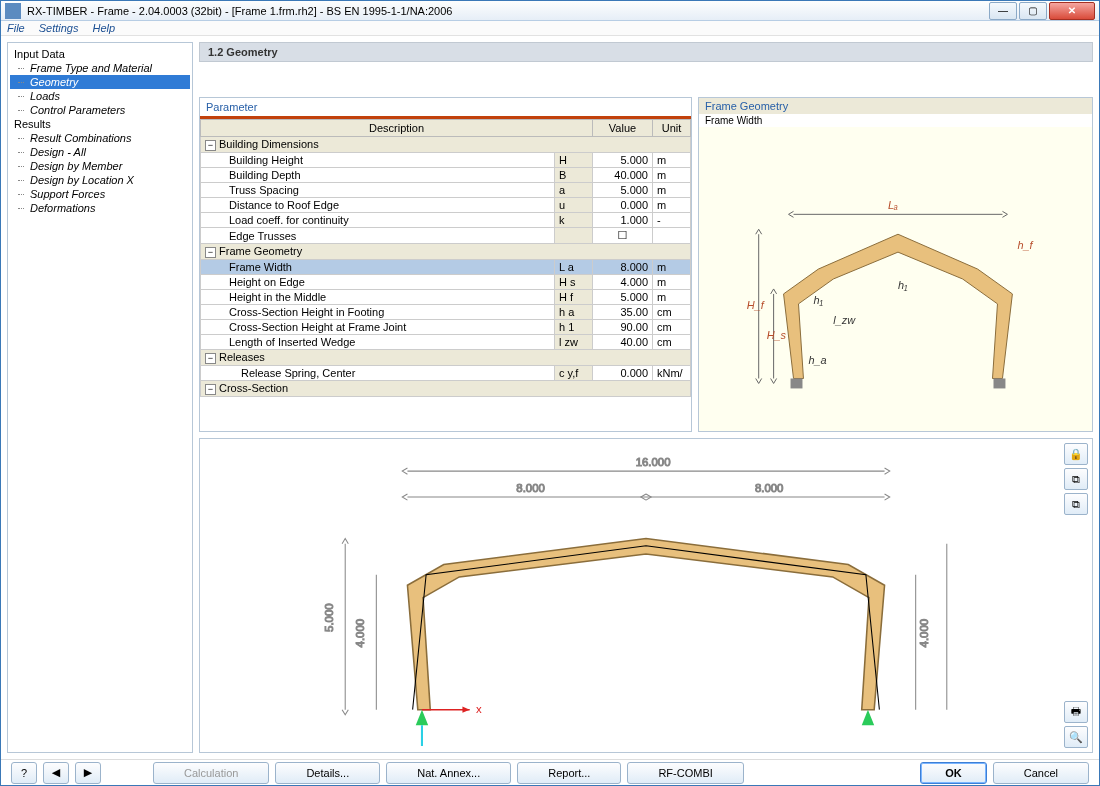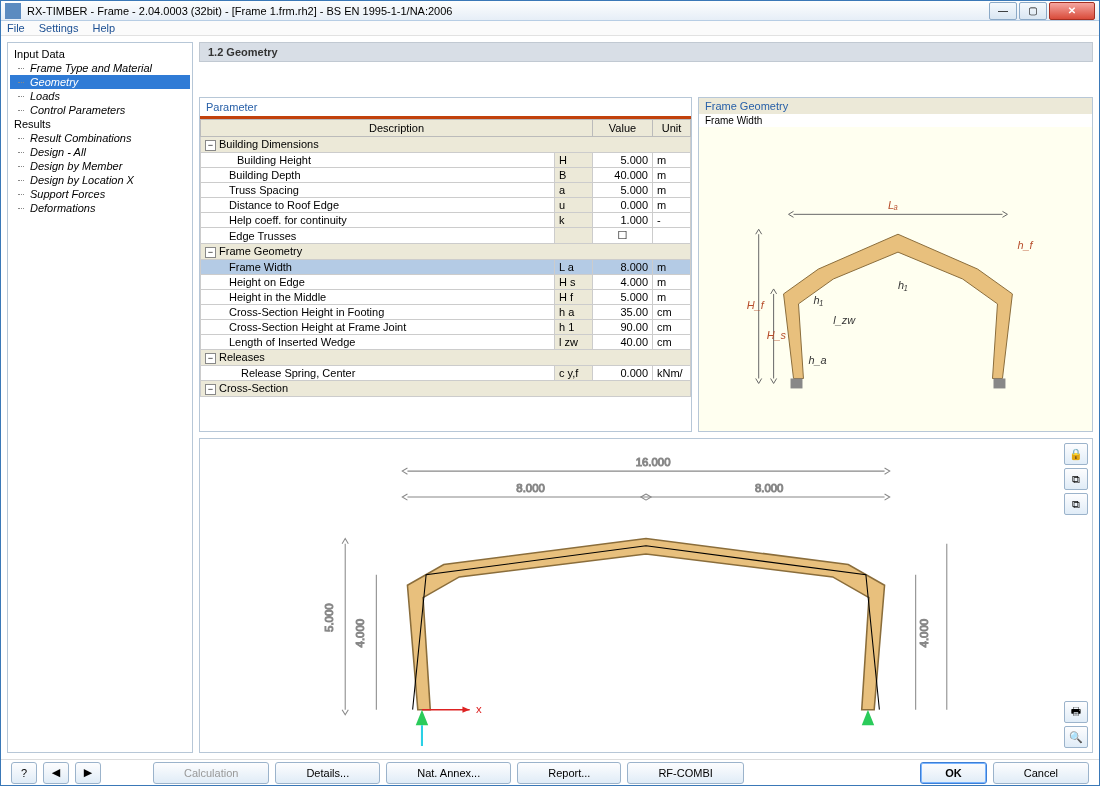--- a/index.html
+++ b/index.html
@@ -7,21 +7,21 @@
 
 .window { width: 1100px; height: 786px; border: 1px solid #3a78b7; background: #fff; display: flex; flex-direction: column; }
 
 .titlebar { height: 28px; background: linear-gradient(#fdfefe,#e6eef7); display: flex; align-items: center; padding: 0 4px; border-bottom: 1px solid #b7cde4; }
 .titlebar-icon { width: 16px; height: 16px; margin-right: 6px; background: #5b8bc0; }
 .titlebar-text { flex: 1; color: #000; }
 .winbtns { display: flex; gap: 2px; }
 .winbtn { width: 28px; height: 18px; border: 1px solid #8ba9c7; background: linear-gradient(#f5f9fd,#d9e6f2); border-radius: 2px; display:flex;align-items:center;justify-content:center;font-size:10px;}
 .winbtn.close { width: 46px; background: linear-gradient(#f5a6a0,#d94b3a); border-color:#a52f22; color:#fff; font-weight:bold;}
 
-.menubar { height: 21px; background: #fbfbfb; display: flex; align-items: center; padding-left: 6px; gap: 14px; color:#1b4f93; border-bottom:1px solid #e2e2e2;}
+.menubar { height: 21px; background: #fbfbfb; display: flex; align-items: center; padding-left: 6px; gap: 14px; color:#1b4f93; border-bottom:1px solid #e2e2e2;font-style:italic;}
 .menubar span { cursor: default; }
 
 .body { flex: 1; display: flex; padding: 6px; gap: 6px; }
 
 .tree { width: 186px; border: 1px solid #b7c7d7; background: #fff; padding: 4px 2px; }
 .tree-heading { color: #000; padding: 1px 4px; }
 .tree-item { padding: 1px 4px 1px 20px; color: #000; position: relative; cursor: default; font-style: italic; }
 .tree-item::before { content:""; position:absolute; left:8px; top:50%; width:6px; border-top:1px dotted #888;}
 .tree-item.selected { background: #2f7bd6; color: #fff; }
 
@@ -109,21 +109,21 @@
               <tbody>
                   <tr>
                 <th colspan="2">Description</th>
                 <th>Value</th>
                 <th>Unit</th>
               </tr>
               <tr class="group">
                     <td colspan="4"><span class="exp">−</span><span>Building Dimensions</span></td>
                   </tr>
               <tr>
-                    <td style="padding-left:36px">Building Height</td>
+                    <td style="padding-left:28px">Building Height</td>
                     <td class="sym">H</td>
                     <td class="val">5.000</td>
                     <td class="unit">m</td>
                   </tr>
               <tr>
                     <td style="padding-left:28px">Building Depth</td>
                     <td class="sym">B</td>
                     <td class="val">40.000</td>
                     <td class="unit">m</td>
                   </tr>
@@ -133,21 +133,21 @@
                     <td class="val">5.000</td>
                     <td class="unit">m</td>
                   </tr>
               <tr>
                     <td style="padding-left:28px">Distance to Roof Edge</td>
                     <td class="sym">u</td>
                     <td class="val">0.000</td>
                     <td class="unit">m</td>
                   </tr>
               <tr>
-                    <td style="padding-left:28px">Help coeff. for continuity</td>
+                    <td style="padding-left:28px">Load coeff. for continuity</td>
                     <td class="sym">k</td>
                     <td class="val">1.000</td>
                     <td class="unit">-</td>
                   </tr>
               <tr>
                     <td style="padding-left:28px">Edge Trusses</td>
                     <td class="sym"></td>
                     <td class="val" style="text-align:center">☐</td>
                     <td class="unit"></td>
                   </tr>

